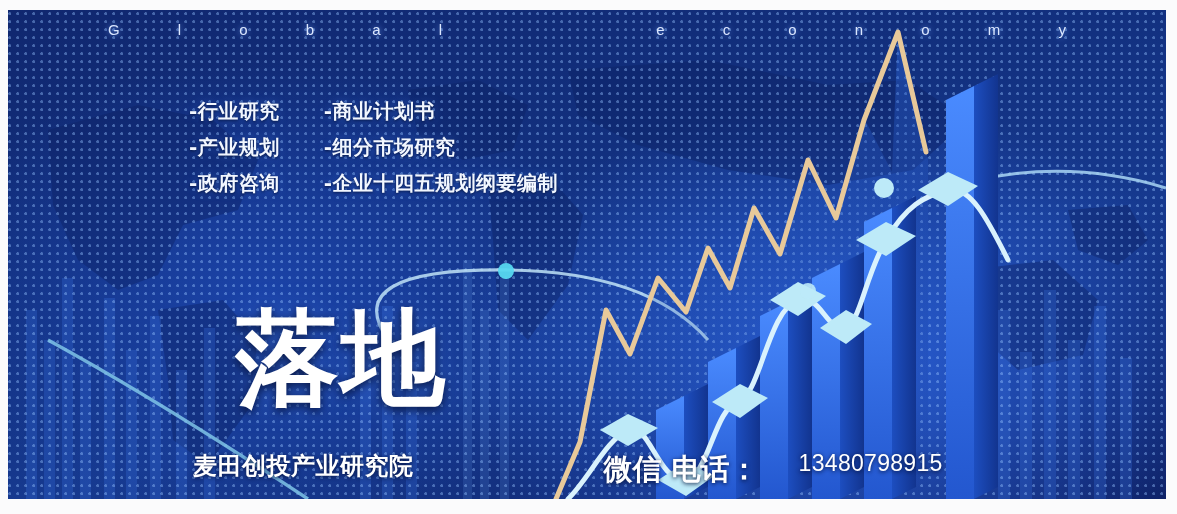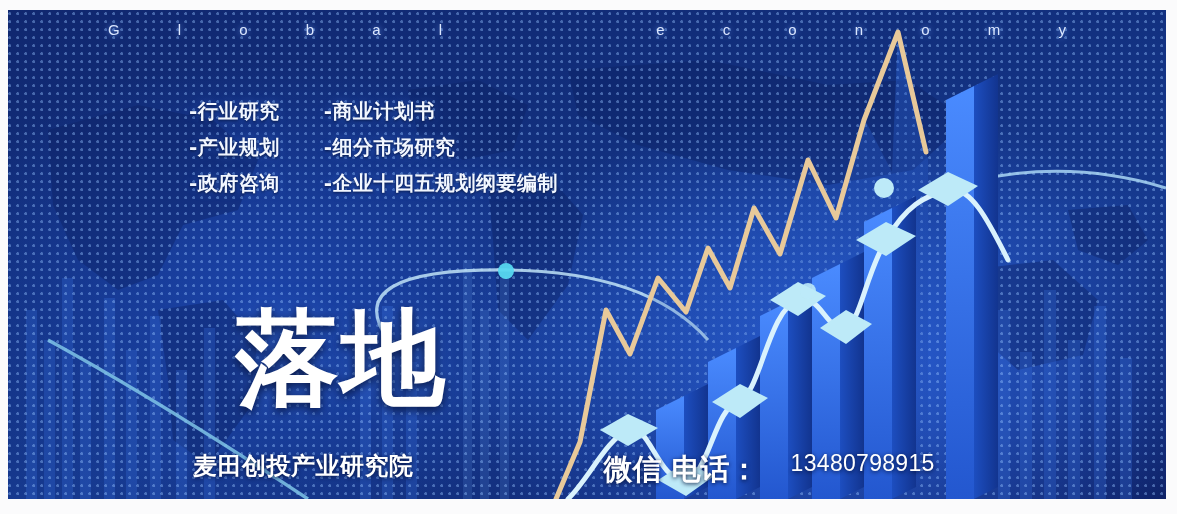--- a/index.html
+++ b/index.html
@@ -83,21 +83,21 @@
   }
   #footer .f-org{font-size:24px;font-weight:700;letter-spacing:.5px;
     font-family:"DejaVu Sans","Liberation Sans",sans-serif;}
   #footer .f-sp1{display:inline-block;width:42px;}
   #footer .f-mail{font-size:25px;font-weight:400;letter-spacing:0px;
     font-family:"Liberation Sans","DejaVu Sans",sans-serif;}
   #footer .f-sp2{display:inline-block;width:52px;}
   #footer .f-wechat{font-size:29px;font-weight:700;
     font-family:"DejaVu Sans","Liberation Sans",sans-serif;}
   #footer .f-phone{font-size:23px;font-weight:400;letter-spacing:.3px;
-    font-family:"Liberation Sans","DejaVu Sans",sans-serif;}
+    font-family:"Liberation Sans","DejaVu Sans",sans-serif;margin-left:8px;}
   
   #chart{position:absolute;inset:0;}
   #bg-arcs{position:absolute;inset:0;}
 </style>
 </head>
 <body>
 
 <div id="page">
   <div id="banner">
 

